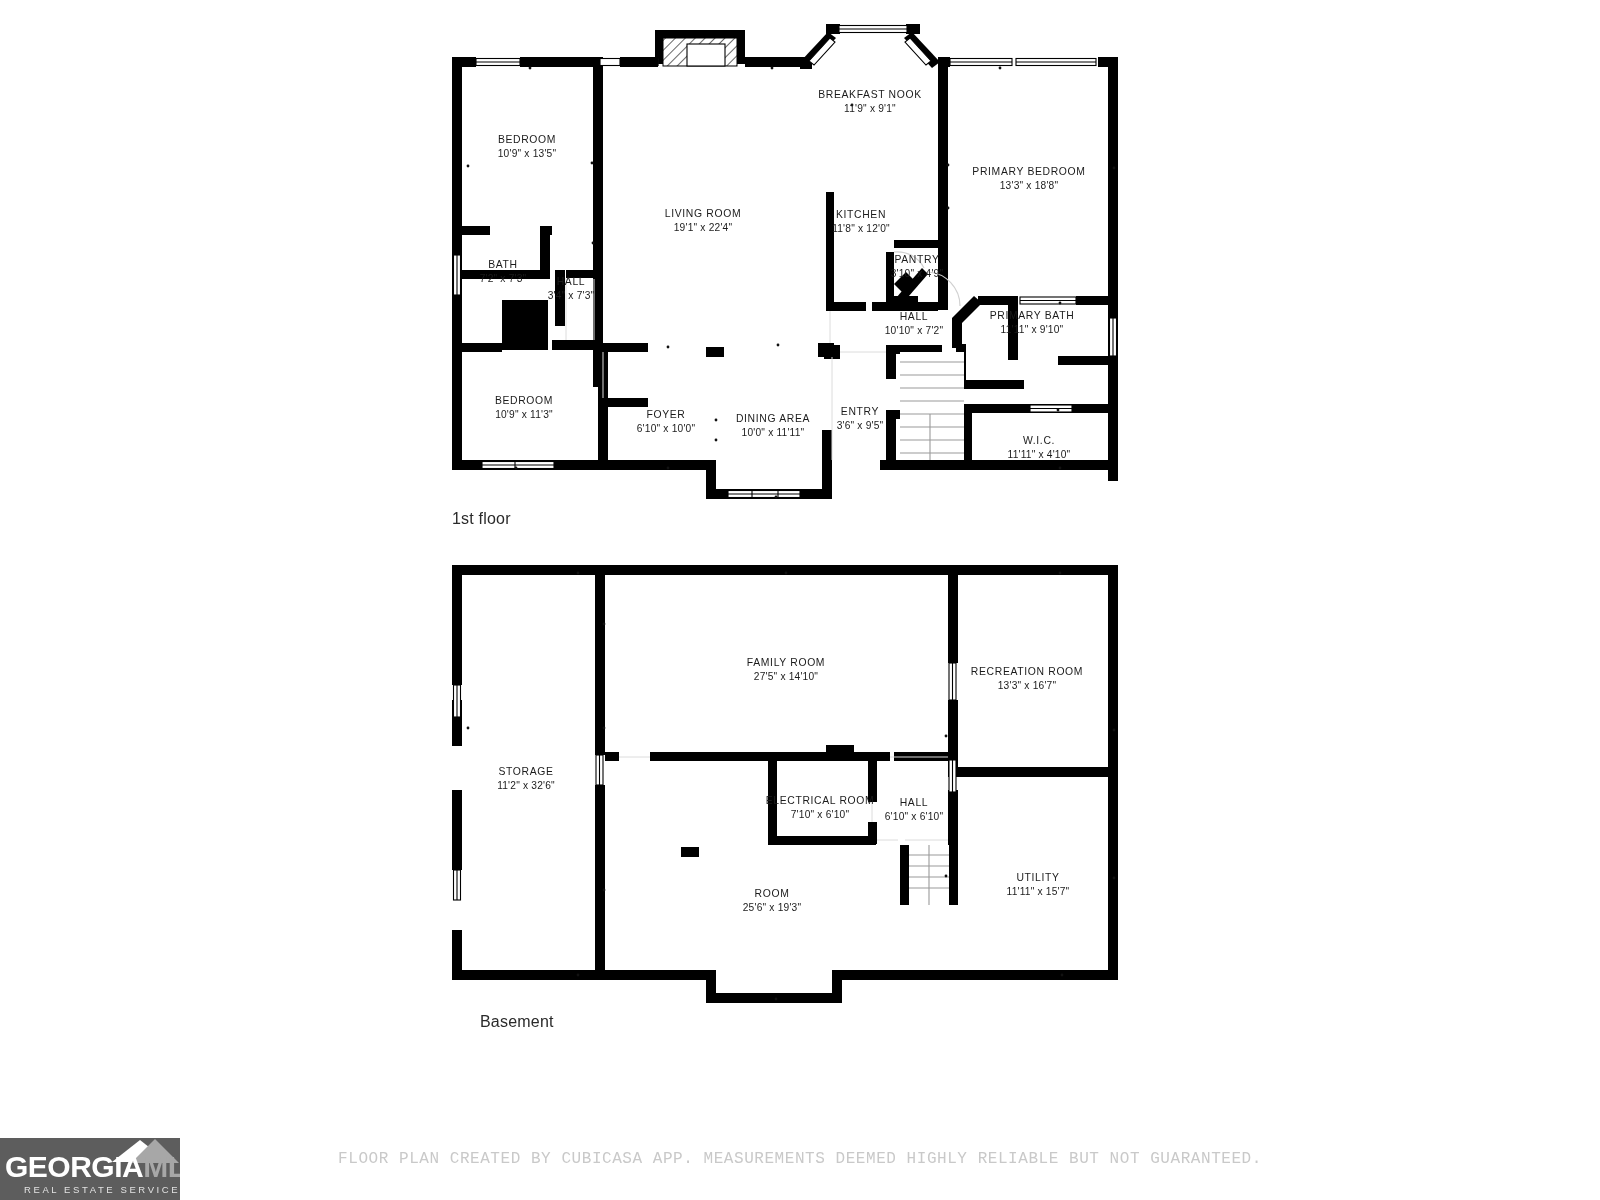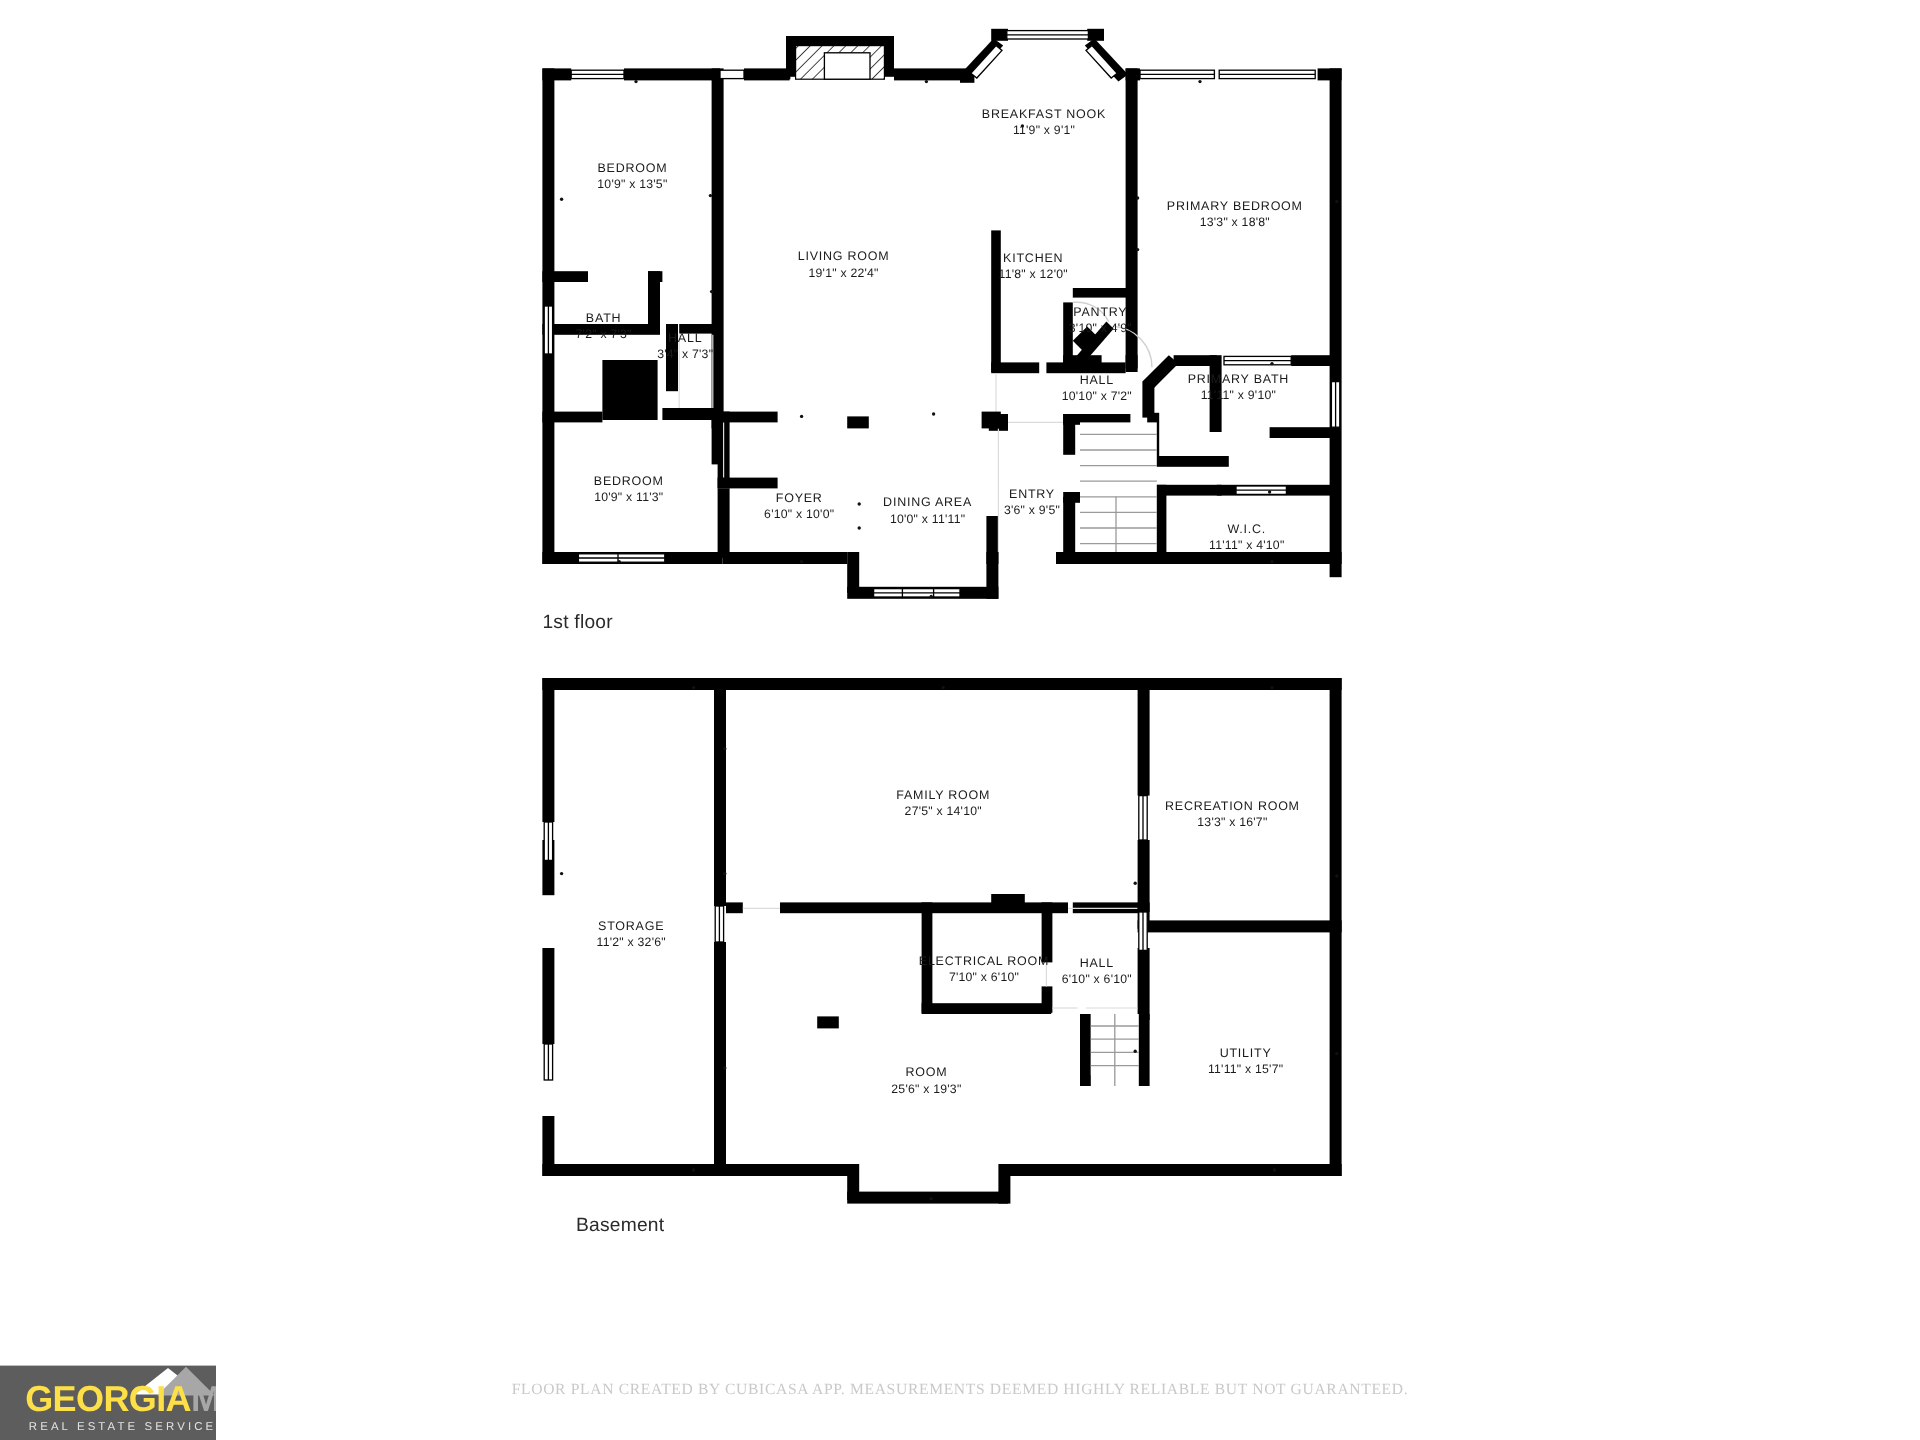--- a/index.html
+++ b/index.html
@@ -54,24 +54,24 @@
   }
   #floor-caption-1 { left: 452px; top: 510px; }
   #floor-caption-2 { left: 448px; top: 1013px; margin-left: 32px; }
 
   #footer-note {
     position: absolute;
     left: 0;
     right: 0;
     top: 1150px;
     text-align: center;
-    font-size: 13px;
+    font-size: 16px;
     letter-spacing: 0.55px;
     color: #c9c9c9;
-    font-family: Liberation Serif, serif;
+    font-family: Liberation Mono, monospace;
   }
 
   #brand-logo {
     position: absolute;
     left: 0;
     top: 1138px;
     width: 180px;
     height: 62px;
     background: #5d5d5d;
     overflow: hidden;
@@ -79,21 +79,21 @@
   #brand-logo .logo-text {
     position: absolute;
     left: 5px;
     top: 14px;
     font-size: 30px;
     font-weight: bold;
     letter-spacing: -0.5px;
     line-height: 1;
     white-space: nowrap;
   }
-  #brand-logo .lg-georgia { color: #fde047; margin-left: 16px; }
+  #brand-logo .lg-georgia { color: #ffffff; }
   #brand-logo .lg-mls { color: #a7a7a7; }
   #brand-logo .logo-sub {
     position: absolute;
     left: 24px;
     top: 46px;
     font-size: 9.5px;
     letter-spacing: 2.6px;
     color: #e2e2e2;
     white-space: nowrap;
   }

